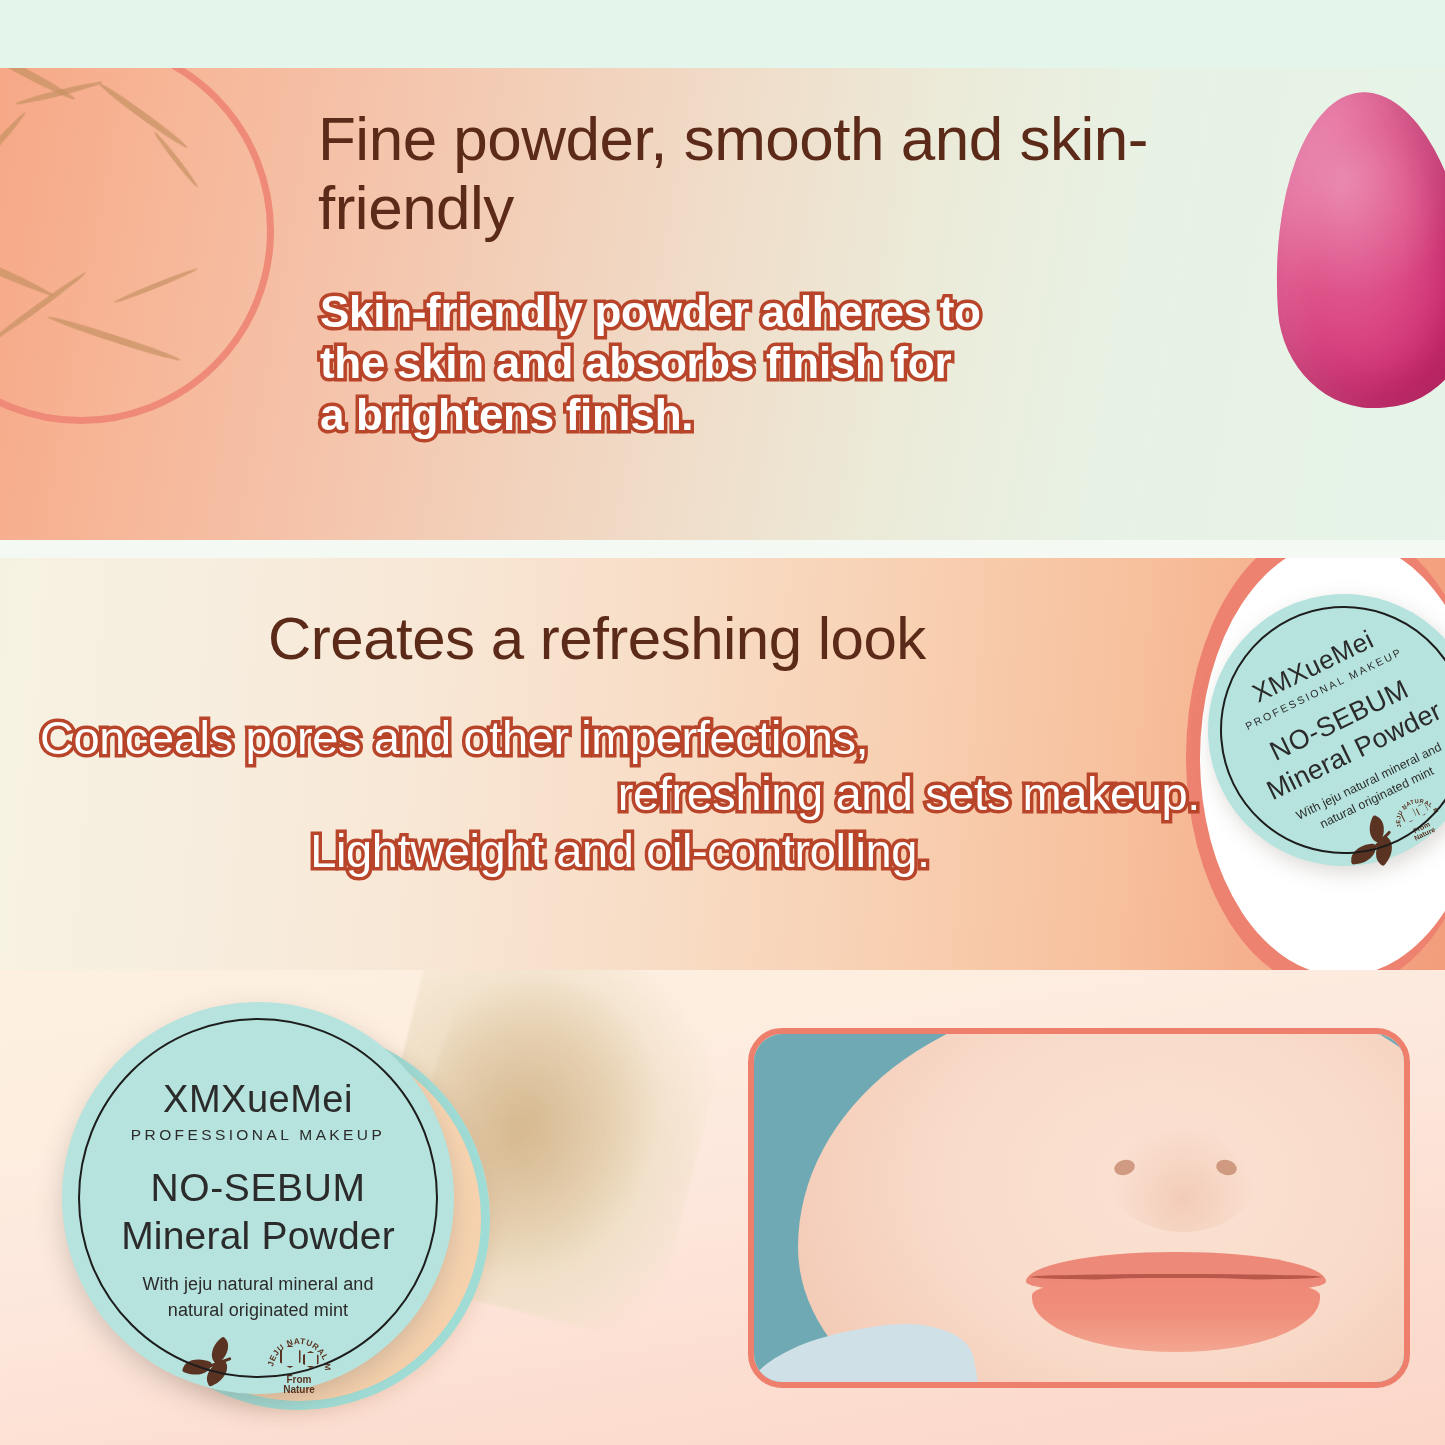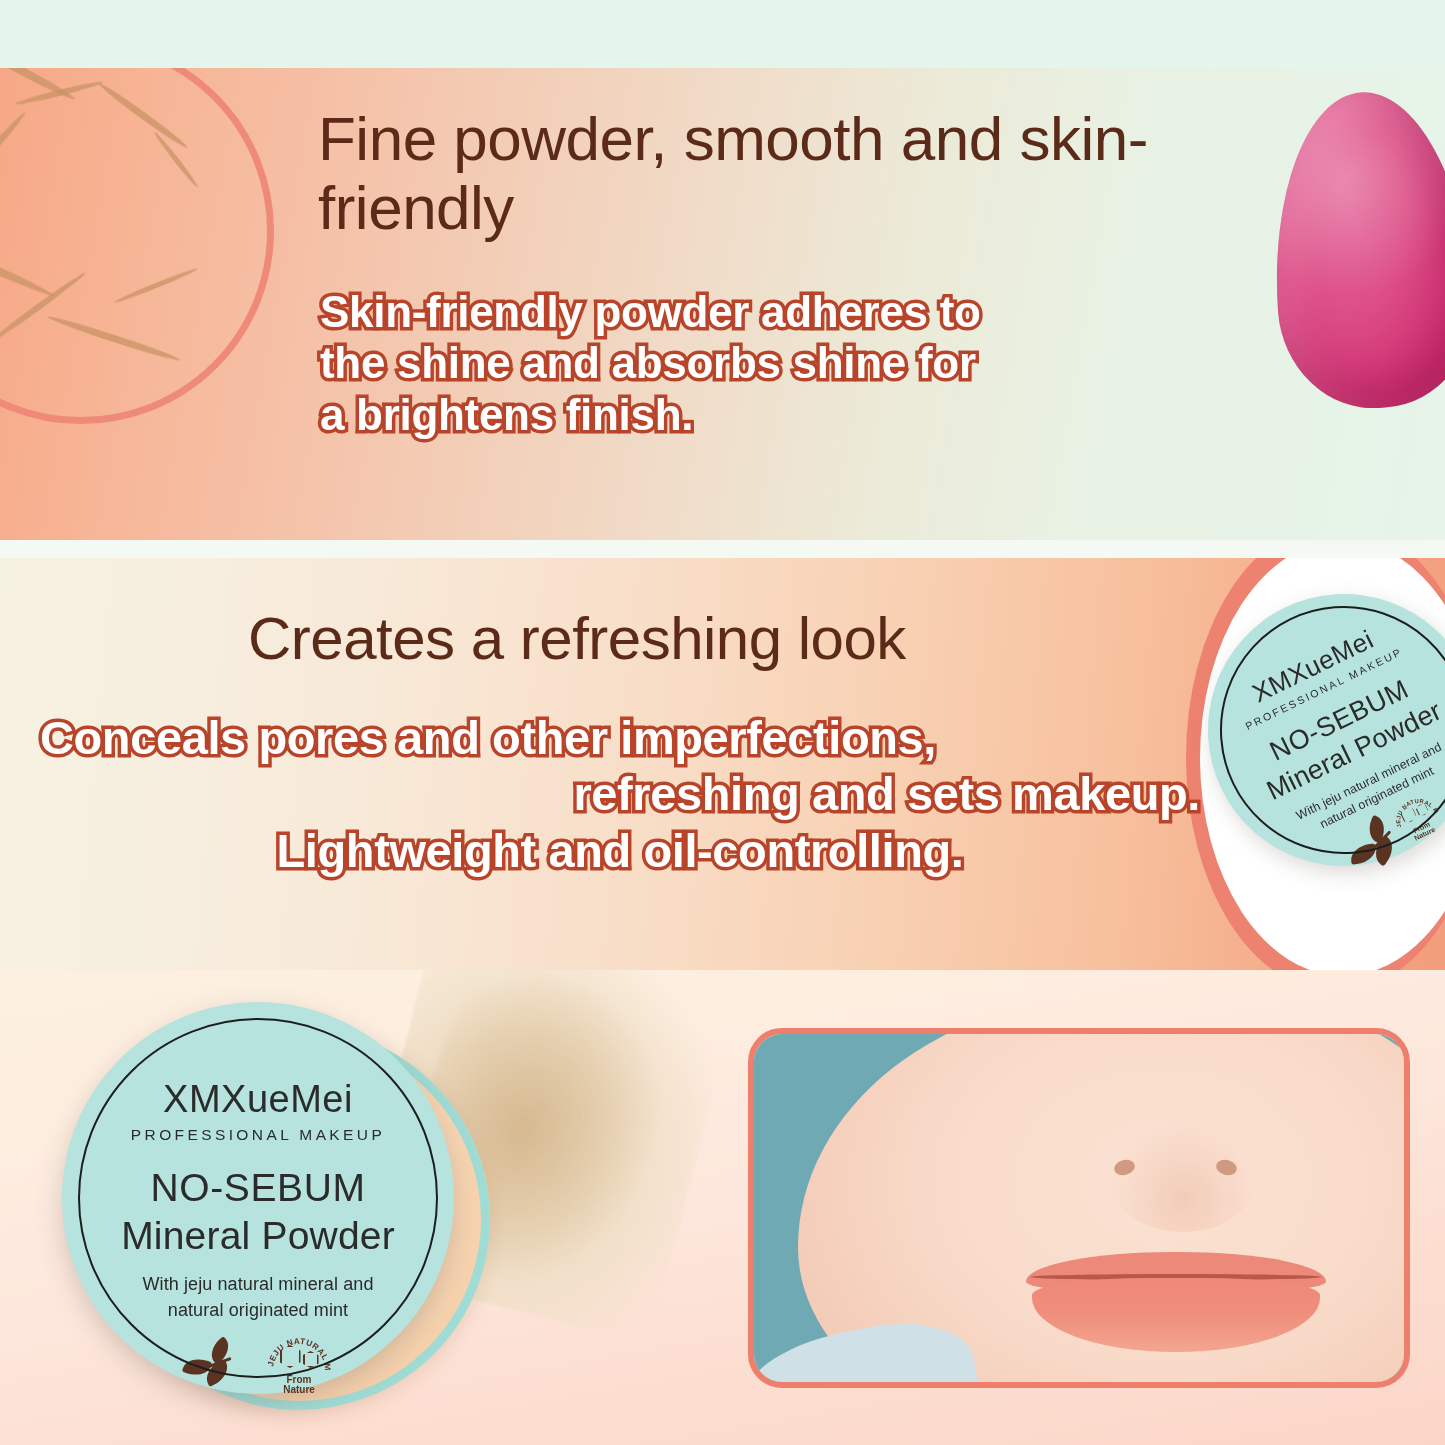--- a/index.html
+++ b/index.html
@@ -66,27 +66,27 @@
 
   
   .panel2{
     position:absolute;left:0;top:558px;width:1445px;height:412px;
     background:linear-gradient(95deg,
       #f6f2e2 0%, #f7eedf 14%, #f8e7d5 30%, #f8ddc6 46%,
       #f8d0b2 62%, #f7bf9c 78%, #f4a785 92%, #f29d7b 100%);
     overflow:hidden;
   }
   .p2-head{
-    position:absolute;left:248px;top:48px;width:980px;
+    position:absolute;left:268px;top:48px;width:980px;
     font-size:60px;line-height:1.1;color:#5c2a18;letter-spacing:-0.5px;
   }
   .p2-body{
     position:absolute;left:40px;top:152px;width:1160px;
     text-align:center;
-    font-size:47px;line-height:1.2;font-weight:700;
+    font-size:47px;line-height:1.2;font-weight:400;
     color:#ffffff;letter-spacing:-0.4px;
     -webkit-text-stroke:7px #b8442a;
     paint-order:stroke fill;
   }
   .p2-body .l1{display:block;text-align:left;}
   .p2-body .l2{display:block;text-align:right;}
   .p2-body .l3{display:block;text-align:center;}
 
   
   .blob-arc{
@@ -270,21 +270,21 @@
         <i style="left:66%;top:30%;width:70px;height:5px;transform:rotate(52deg);"></i>
       </div>
     </div>
 
     <div class="sponge"></div>
 
     <div class="p1-head">Fine powder, smooth and skin-friendly</div>
 
     <div class="p1-sub">
       <span>Skin-friendly powder adheres to</span><br>
-      <span>the shine and absorbs shine for</span><br>
+      <span>the skin and absorbs finish for</span><br>
       <span>a brightens finish.</span>
     </div>
   </div>
 
   <div class="gap1"></div>
 
   <div class="panel2">
 
     <div class="blob-arc"></div>
     <div class="blob-white"></div>

